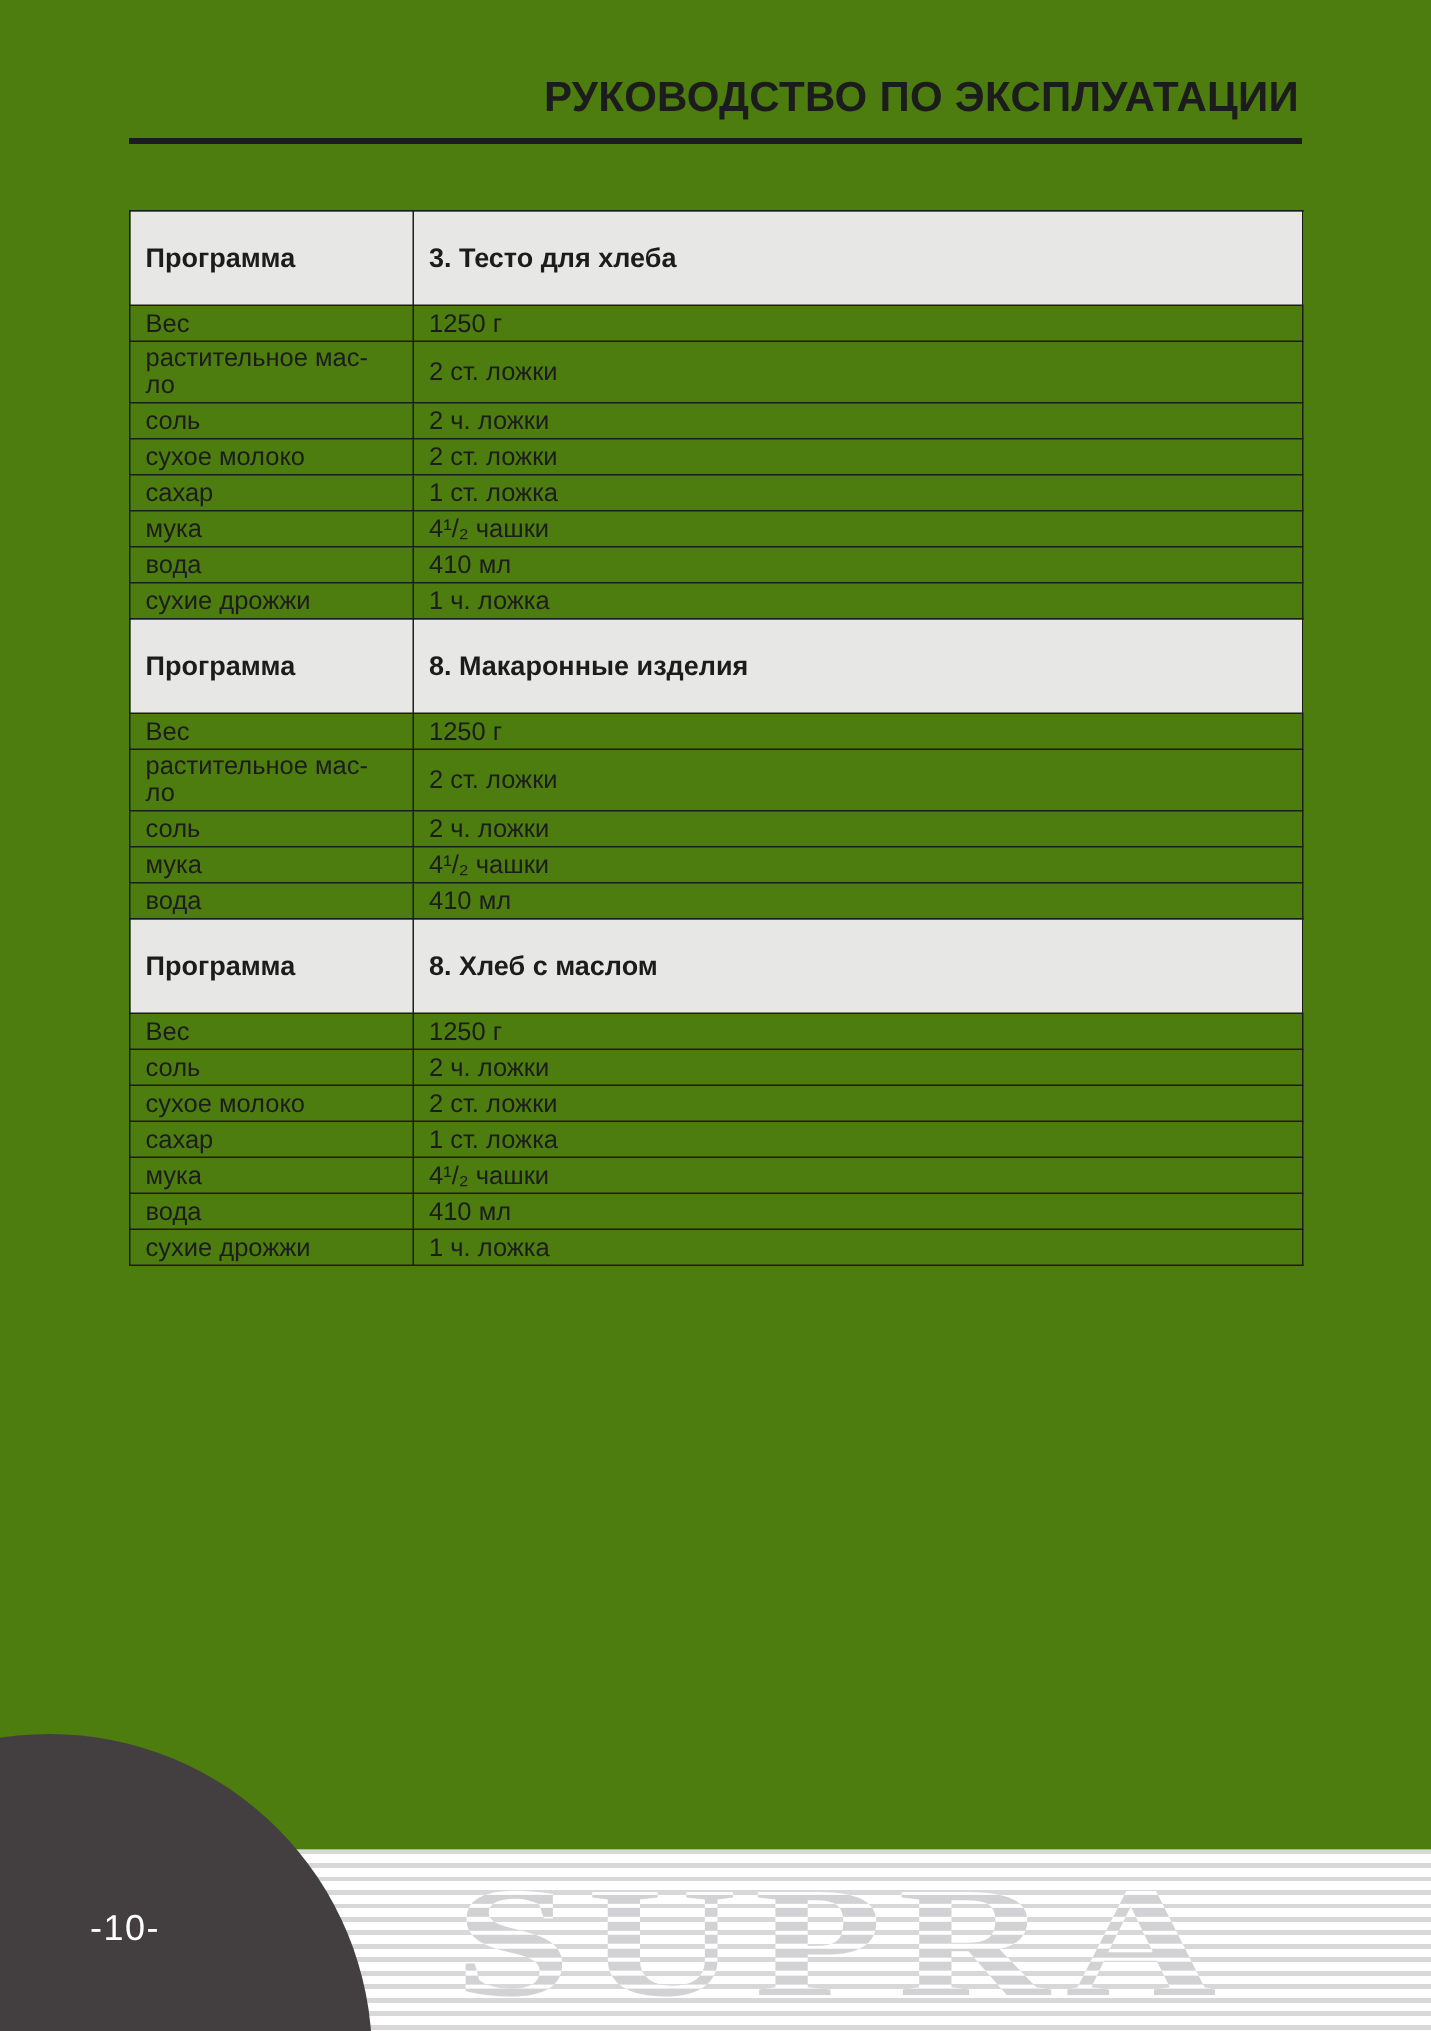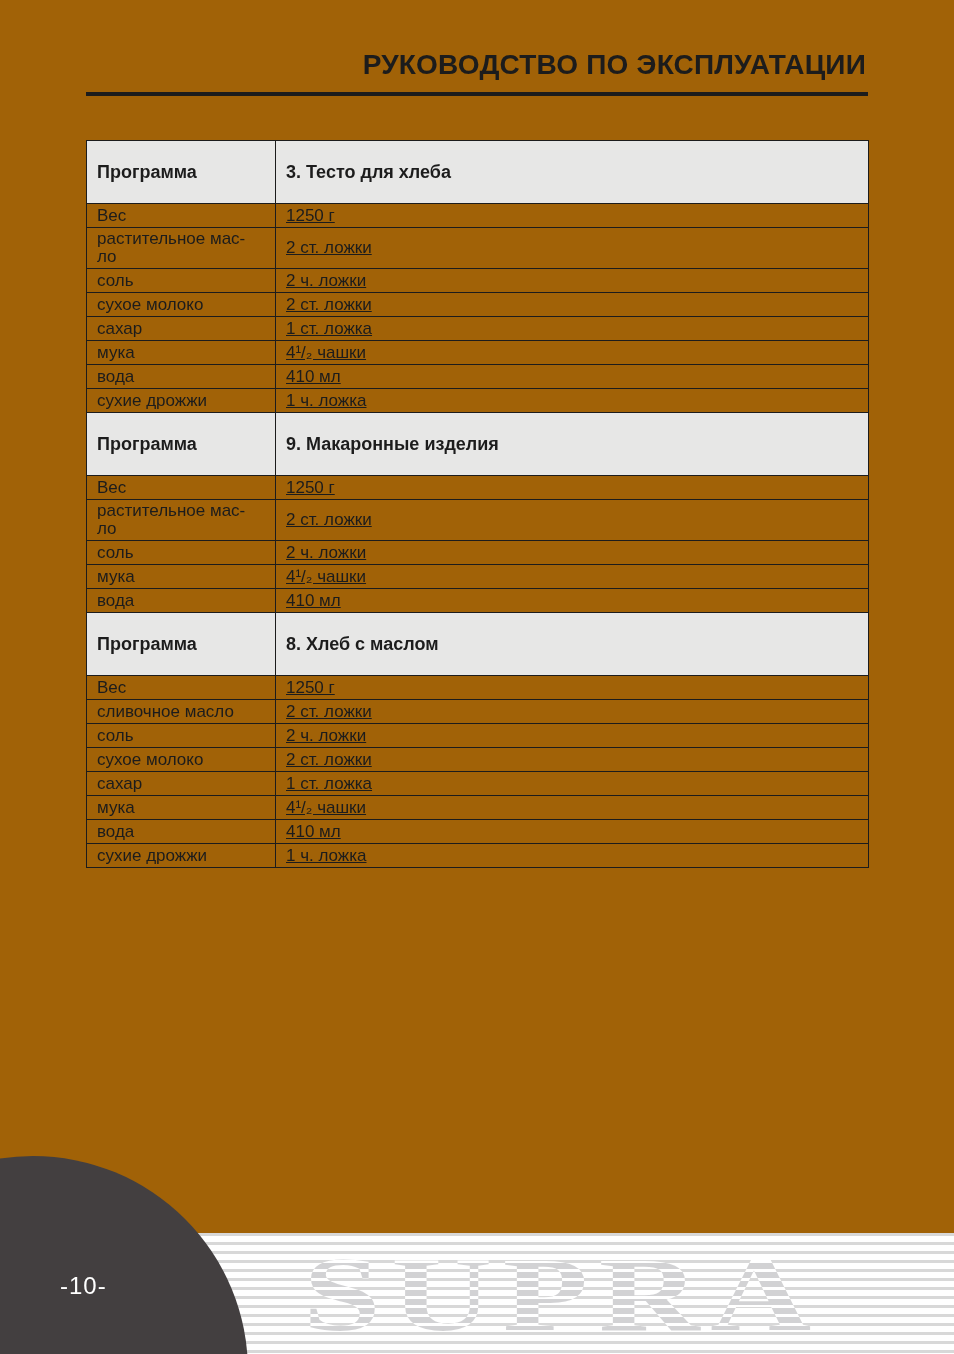--- a/index.html
+++ b/index.html
@@ -1,19 +1,19 @@
 <!DOCTYPE html>
 <html><head>
 <meta charset="utf-8">
 <style>
   html,body{margin:0;padding:0;background:#ffffff;}
   .page{
     position:relative;
     width:954px;height:1354px;
-    background:#a16207;
+    background:#4d7c0f;
     overflow:hidden;
     font-family:"Liberation Sans", sans-serif;
     color:#1c1c1c;
   }
   
   .doc-title{
     position:absolute;left:86px;top:50px;width:780px;
     text-align:right;
     font-size:28px;font-weight:bold;line-height:30px;
     letter-spacing:0.2px;
@@ -38,21 +38,21 @@
   table.program col.c2{width:593px;}
   tr.head-row th{
     background:#e7e7e6;
     height:58px;
     font-weight:bold;
     text-align:left;
     font-size:18px;
   }
   tr.ing-row td{height:19px;line-height:18px;}
   td.lbl{white-space:pre-line;}
-  td.val{padding-left:12px;text-decoration:underline;}
+  td.val{padding-left:12px;}
   
   .stripes{
     position:absolute;left:0;top:1233px;width:954px;height:121px;
     background:repeating-linear-gradient(to bottom,#d8d8d8 0px 3px,#ffffff 3px 9px);
   }
   .supra{
     position:absolute;left:303px;top:1242px;
     margin:0;
     font-family:"Liberation Serif", serif;
     font-weight:bold;
@@ -134,21 +134,21 @@
       </table>
 
     <table class="program">
       <colgroup>
           <col class="c1">
           <col class="c2">
         </colgroup>
       <tbody>
           <tr class="head-row">
         <th>Программа</th>
-        <th>9. Макаронные изделия</th>
+        <th>8. Макаронные изделия</th>
       </tr>
       <tr class="ing-row">
         <td class="lbl">Вес</td>
         <td class="val">1250 г</td>
       </tr>
       <tr class="ing-row">
         <td class="lbl">растительное мас-
 ло</td>
         <td class="val">2 ст. ложки</td>
       </tr>
@@ -175,24 +175,20 @@
       <tbody>
           <tr class="head-row">
         <th>Программа</th>
         <th>8. Хлеб с маслом</th>
       </tr>
       <tr class="ing-row">
         <td class="lbl">Вес</td>
         <td class="val">1250 г</td>
       </tr>
       <tr class="ing-row">
-        <td class="lbl">сливочное масло</td>
-        <td class="val">2 ст. ложки</td>
-      </tr>
-      <tr class="ing-row">
         <td class="lbl">соль</td>
         <td class="val">2 ч. ложки</td>
       </tr>
       <tr class="ing-row">
         <td class="lbl">сухое молоко</td>
         <td class="val">2 ст. ложки</td>
       </tr>
       <tr class="ing-row">
         <td class="lbl">сахар</td>
         <td class="val">1 ст. ложка</td>

